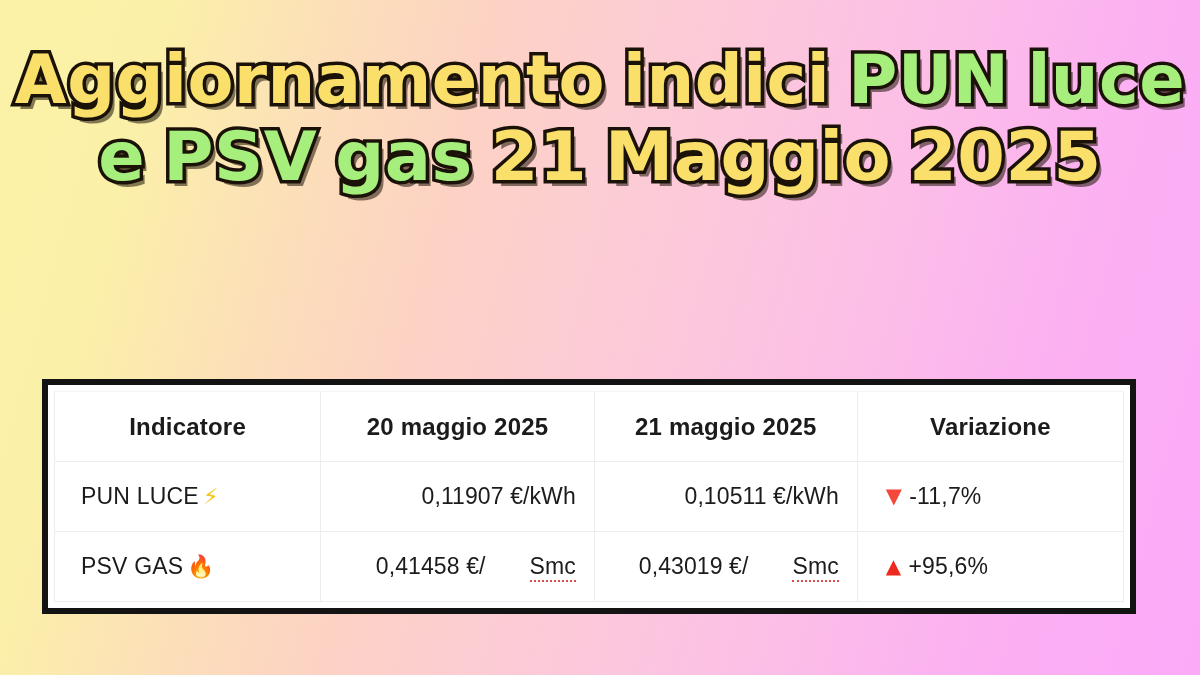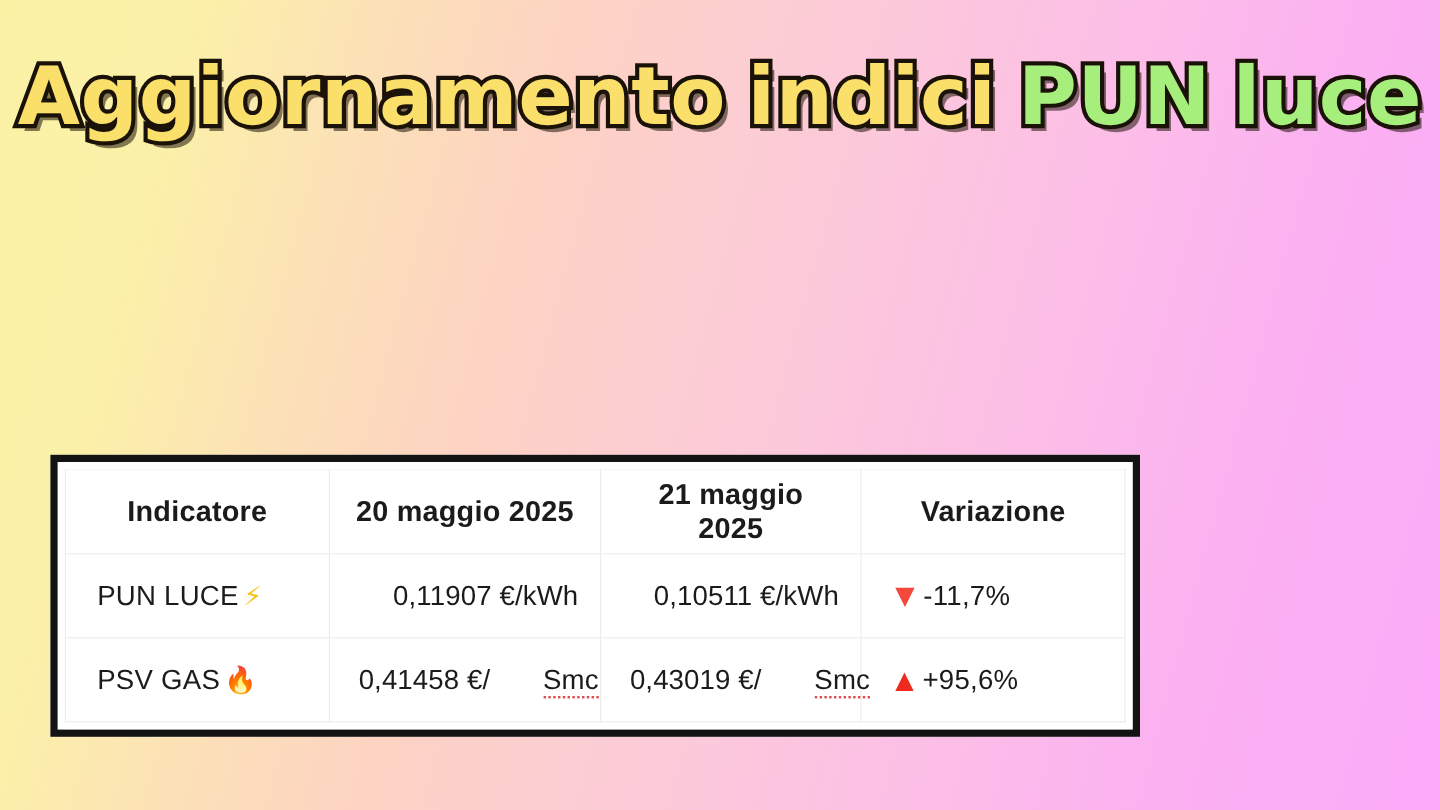--- a/index.html
+++ b/index.html
@@ -64,21 +64,21 @@
   }
   .tw.yellow { color: #fae06a; }
   .tw.green  { color: #a7ef7c; }
   .tw-space { display:inline-block; width: 18px; }
 
   
   #table-wrap {
     position: absolute;
     left: 42px;
     top: 379px;
-    width: 908px;
+    width: 1094px;
     box-sizing: border-box;
     border: 6px solid #131313;
     background: #ffffff;
     padding: 6px;
   }
   table#rates {
     width: 100%;
     border-collapse: collapse;
     background: #ffffff;
     table-layout: fixed;
@@ -150,20 +150,23 @@
 <body>
 
 <div id="stage">
 
   <div id="title-block">
 
     <div class="title-line line1" style="font-size: 67px;">
       <span class="tw yellow">Aggiornamento</span><span class="tw-space"></span><span class="tw yellow">indici</span><span class="tw-space"></span><span class="tw green">PUN</span><span class="tw-space"></span><span class="tw green">luce</span>
     </div>
 
+    <div class="title-line line2" style="font-size: 68.5px;">
+      <span class="tw green">e</span><span class="tw-space"></span><span class="tw green">PSV</span><span class="tw-space"></span><span class="tw green">gas</span><span class="tw-space"></span><span class="tw yellow">21</span><span class="tw-space"></span><span class="tw yellow">Maggio</span><span class="tw-space"></span><span class="tw yellow">2025</span>
+    </div>
 
   </div>
 
   <div id="table-wrap">
     <table id="rates">
       <colgroup>
         <col class="c0">
           <col class="c1">
           <col class="c2">
           <col class="c3">

